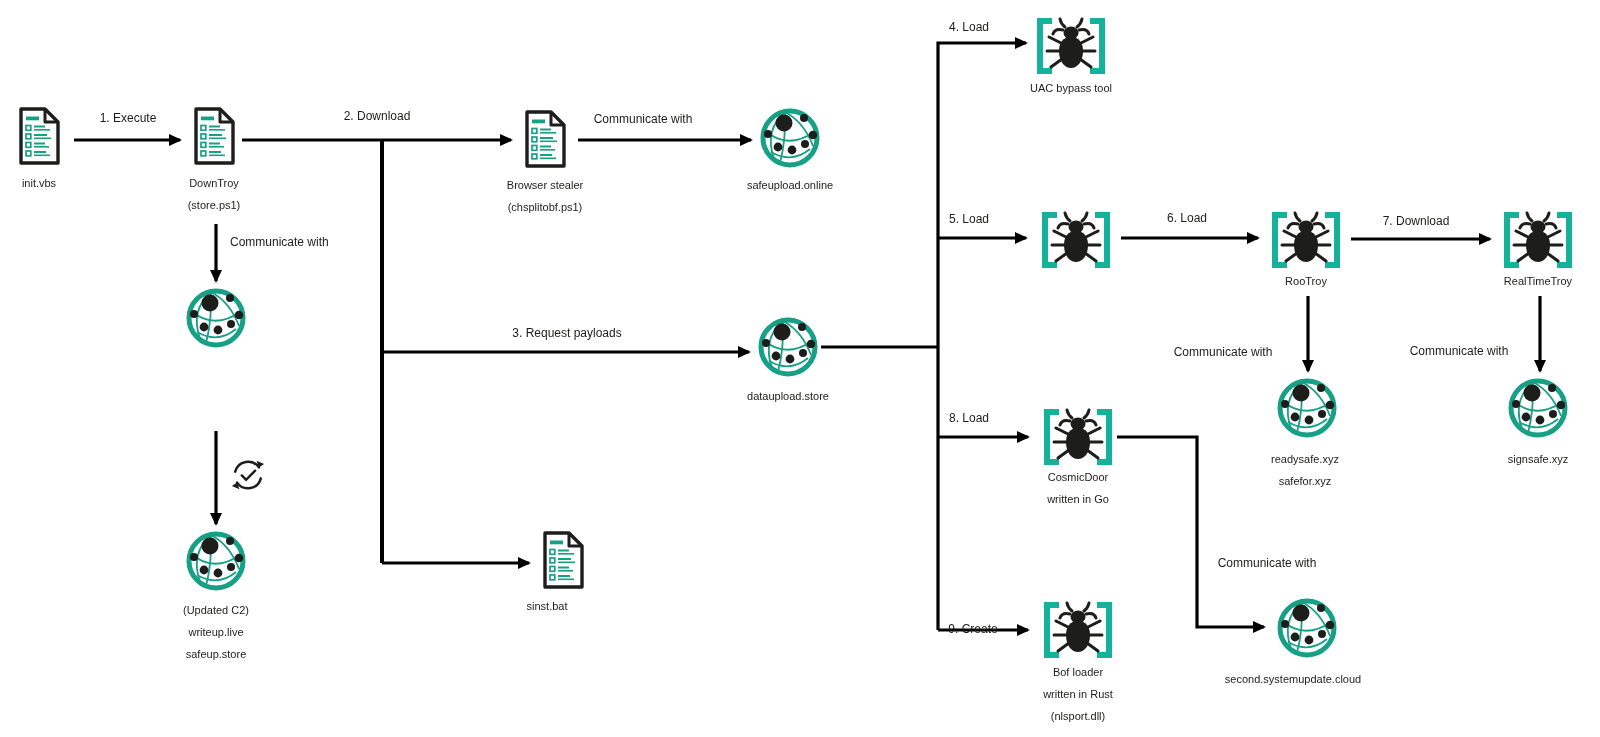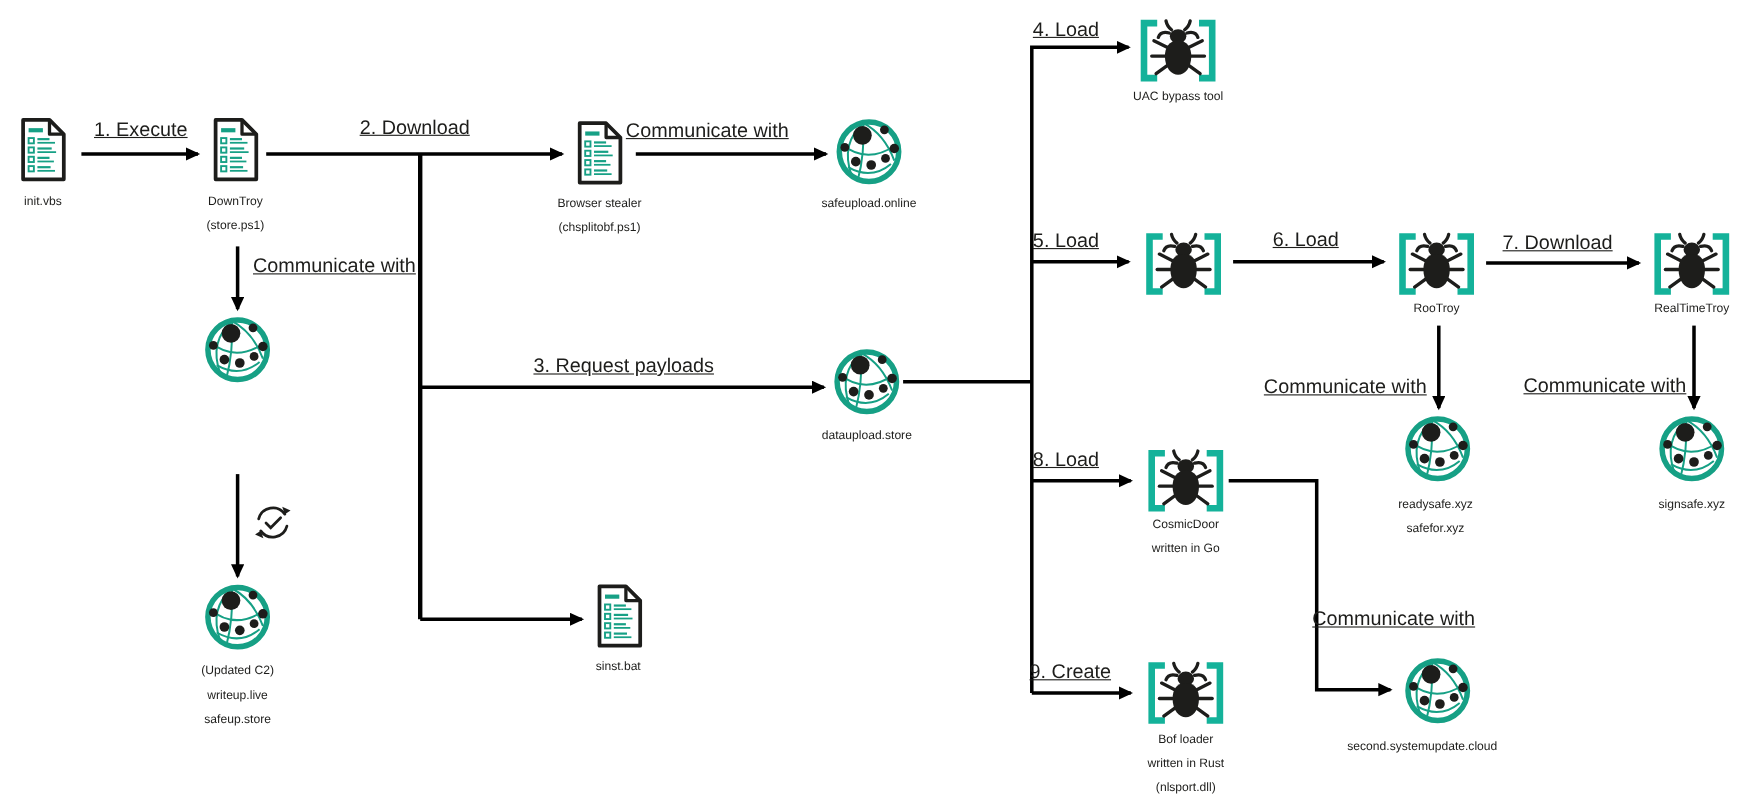--- a/index.html
+++ b/index.html
@@ -2,21 +2,21 @@
 <html><head>
 <meta charset="utf-8">
 <style>
   html,body{margin:0;padding:0;background:#ffffff;}
   .canvas{position:relative;width:1600px;height:737px;background:#ffffff;overflow:hidden;
           font-family:"Liberation Sans",sans-serif;color:#1d1d1b;}
   .node{position:absolute;}
   .node svg{display:block;}
   .nlabel{position:absolute;transform:translateX(-50%);text-align:center;
           font-size:11px;line-height:22px;white-space:nowrap;}
-  .elabel{position:absolute;transform:translate(-50%,-50%);font-size:18px;white-space:nowrap;text-decoration:underline;}
+  .elabel{position:absolute;transform:translate(-50%,-50%);font-size:12px;white-space:nowrap;}
   .elabel.anchor-left{transform:translate(0,-50%);}
   #wires{position:absolute;left:0;top:0;}
 </style>
 </head>
 <body>
 
 <div class="canvas">
 
   <svg width="0" height="0" style="position:absolute" aria-hidden="true">
     <defs>
@@ -220,21 +220,21 @@
     <div>safeupload.online</div>
   </div>
   <div class="nlabel" style="left:216px;top:599px">
     <div>(Updated C2)</div>
     <div>writeup.live</div>
     <div>safeup.store</div>
   </div>
   <div class="nlabel" style="left:788px;top:385px">
     <div>dataupload.store</div>
   </div>
-  <div class="nlabel" style="left:562px;top:595px">
+  <div class="nlabel" style="left:547px;top:595px">
     <div>sinst.bat</div>
   </div>
   <div class="nlabel" style="left:1071px;top:77px">
     <div>UAC bypass tool</div>
   </div>
   <div class="nlabel" style="left:1306px;top:270px">
     <div>RooTroy</div>
   </div>
   <div class="nlabel" style="left:1538px;top:270px">
     <div>RealTimeTroy</div>
@@ -262,18 +262,18 @@
   <div class="elabel" style="left:128px;top:118px">1. Execute</div>
   <div class="elabel" style="left:377px;top:116px">2. Download</div>
   <div class="elabel" style="left:643px;top:119px">Communicate with</div>
   <div class="elabel anchor-left" style="left:230px;top:242px">Communicate with</div>
   <div class="elabel" style="left:567px;top:333px">3. Request payloads</div>
   <div class="elabel" style="left:969px;top:27px">4. Load</div>
   <div class="elabel" style="left:969px;top:219px">5. Load</div>
   <div class="elabel" style="left:1187px;top:218px">6. Load</div>
   <div class="elabel" style="left:1416px;top:221px">7. Download</div>
   <div class="elabel" style="left:969px;top:418px">8. Load</div>
-  <div class="elabel" style="left:973px;top:611px">9. Create</div>
+  <div class="elabel" style="left:973px;top:629px">9. Create</div>
   <div class="elabel" style="left:1223px;top:352px">Communicate with</div>
   <div class="elabel" style="left:1459px;top:351px">Communicate with</div>
   <div class="elabel" style="left:1267px;top:563px">Communicate with</div>
 
 </div>
 
 </body></html>

